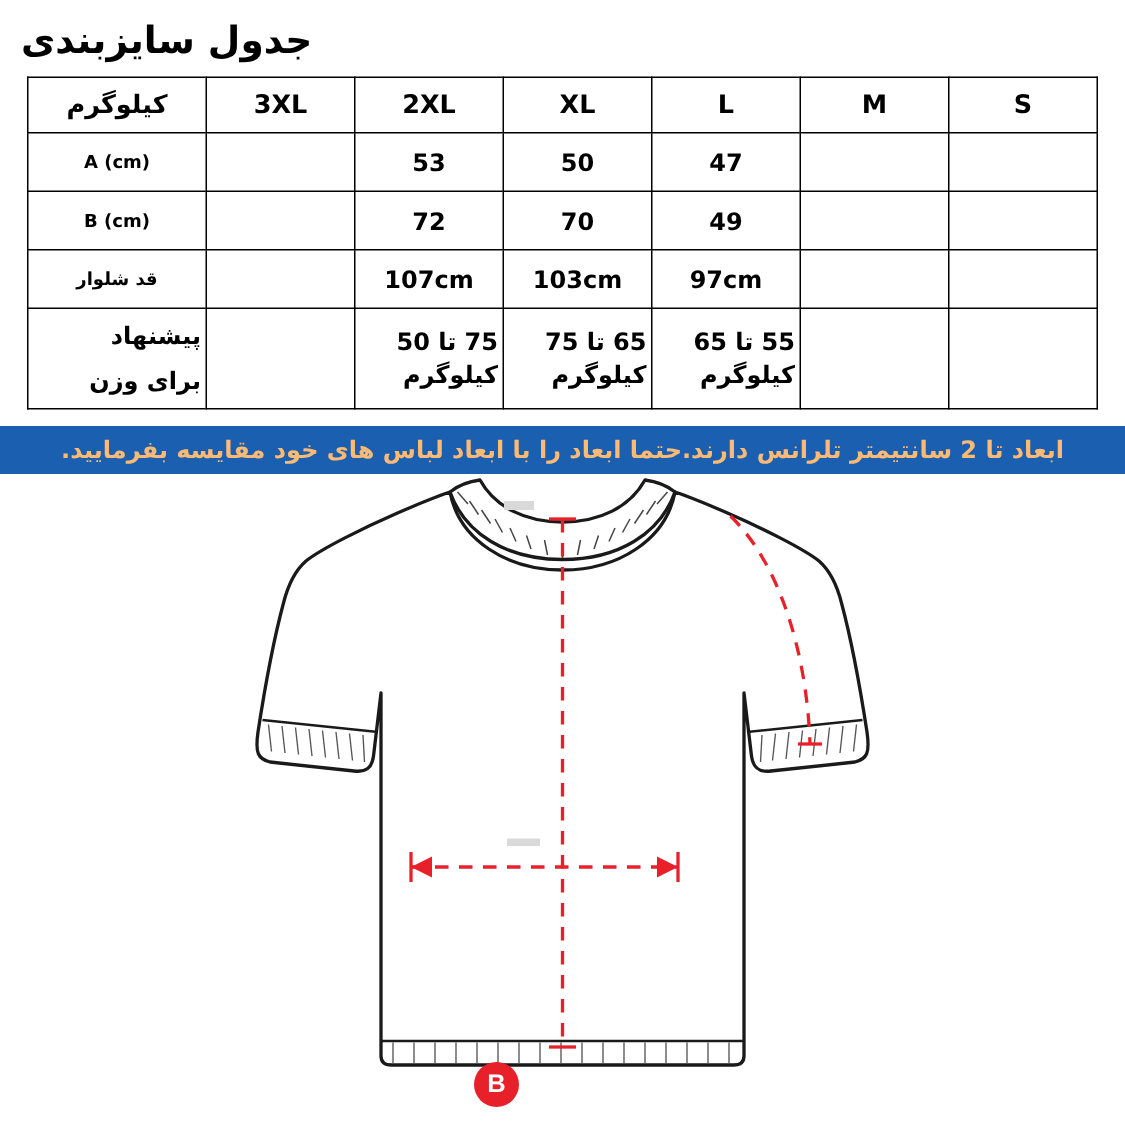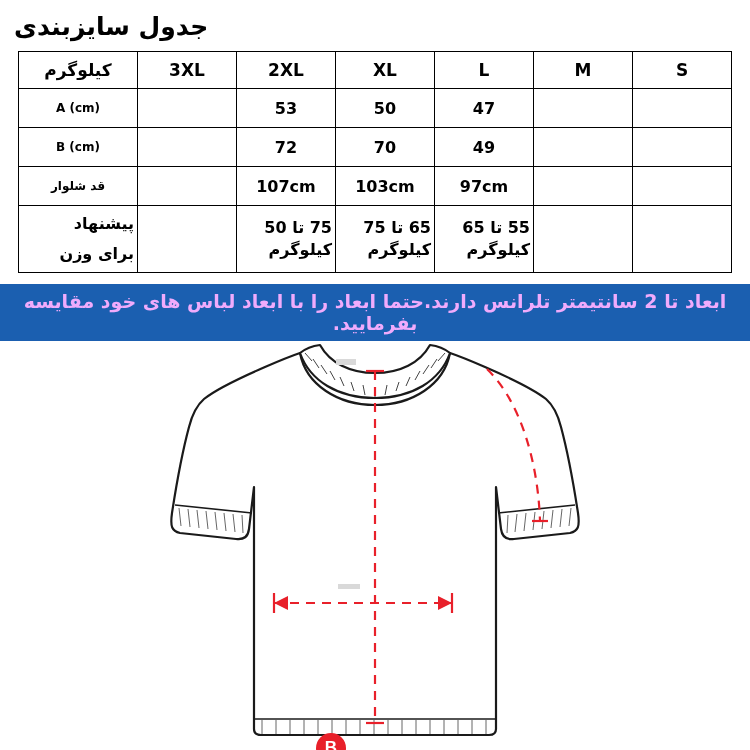--- a/index.html
+++ b/index.html
@@ -70,23 +70,23 @@
     line-height: 1.9;
   }
   .cell-line { display: block; }
 
   
   .note-bar {
     position: relative;
     margin-top: 11px;
     width: 750px;
     background: #1b5fb0;
-    color: #f0abfc;
+    color: #fdba74;
     text-align: center;
-    font-size: 19px;
+    font-size: 16px;
     font-weight: bold;
     padding: 6px 0 7px 0;
     direction: rtl;
   }
 
   
   .illu {
     position: relative;
     width: 750px;
     height: 430px;

